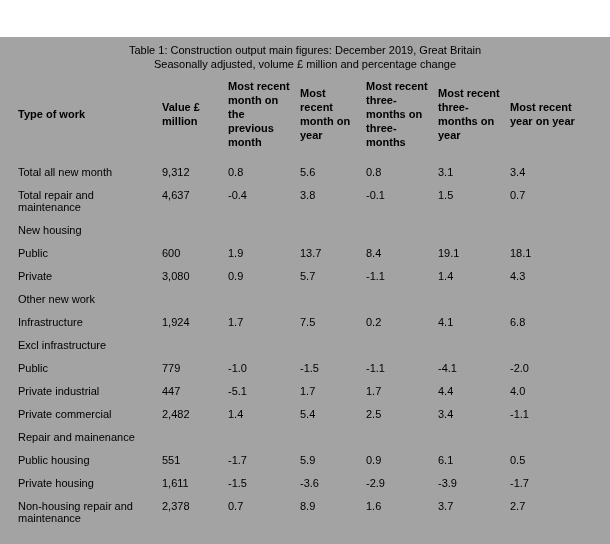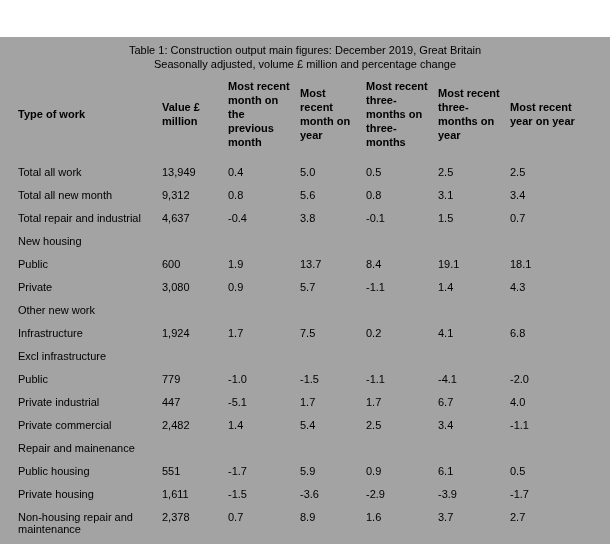--- a/index.html
+++ b/index.html
@@ -110,39 +110,30 @@
         <th>Most recent
 three-
 months on
 year</th>
         <th>Most recent
 year on year</th>
       </tr>
     </thead>
     <tbody>
       <tr>
-        <td>Total all work</td>
-        <td>13,949</td>
-        <td>0.4</td>
-        <td>5.0</td>
-        <td>0.5</td>
-        <td>2.5</td>
-        <td>2.5</td>
-      </tr>
-      <tr>
         <td>Total all new month</td>
         <td>9,312</td>
         <td>0.8</td>
         <td>5.6</td>
         <td>0.8</td>
         <td>3.1</td>
         <td>3.4</td>
       </tr>
       <tr>
-        <td>Total repair and industrial</td>
+        <td>Total repair and maintenance</td>
         <td>4,637</td>
         <td>-0.4</td>
         <td>3.8</td>
         <td>-0.1</td>
         <td>1.5</td>
         <td>0.7</td>
       </tr>
       <tr>
         <td class="section-cell" colspan="7">New housing</td>
       </tr>
@@ -187,21 +178,21 @@
         <td>-1.1</td>
         <td>-4.1</td>
         <td>-2.0</td>
       </tr>
       <tr>
         <td>Private industrial</td>
         <td>447</td>
         <td>-5.1</td>
         <td>1.7</td>
         <td>1.7</td>
-        <td>6.7</td>
+        <td>4.4</td>
         <td>4.0</td>
       </tr>
       <tr>
         <td>Private commercial</td>
         <td>2,482</td>
         <td>1.4</td>
         <td>5.4</td>
         <td>2.5</td>
         <td>3.4</td>
         <td>-1.1</td>

